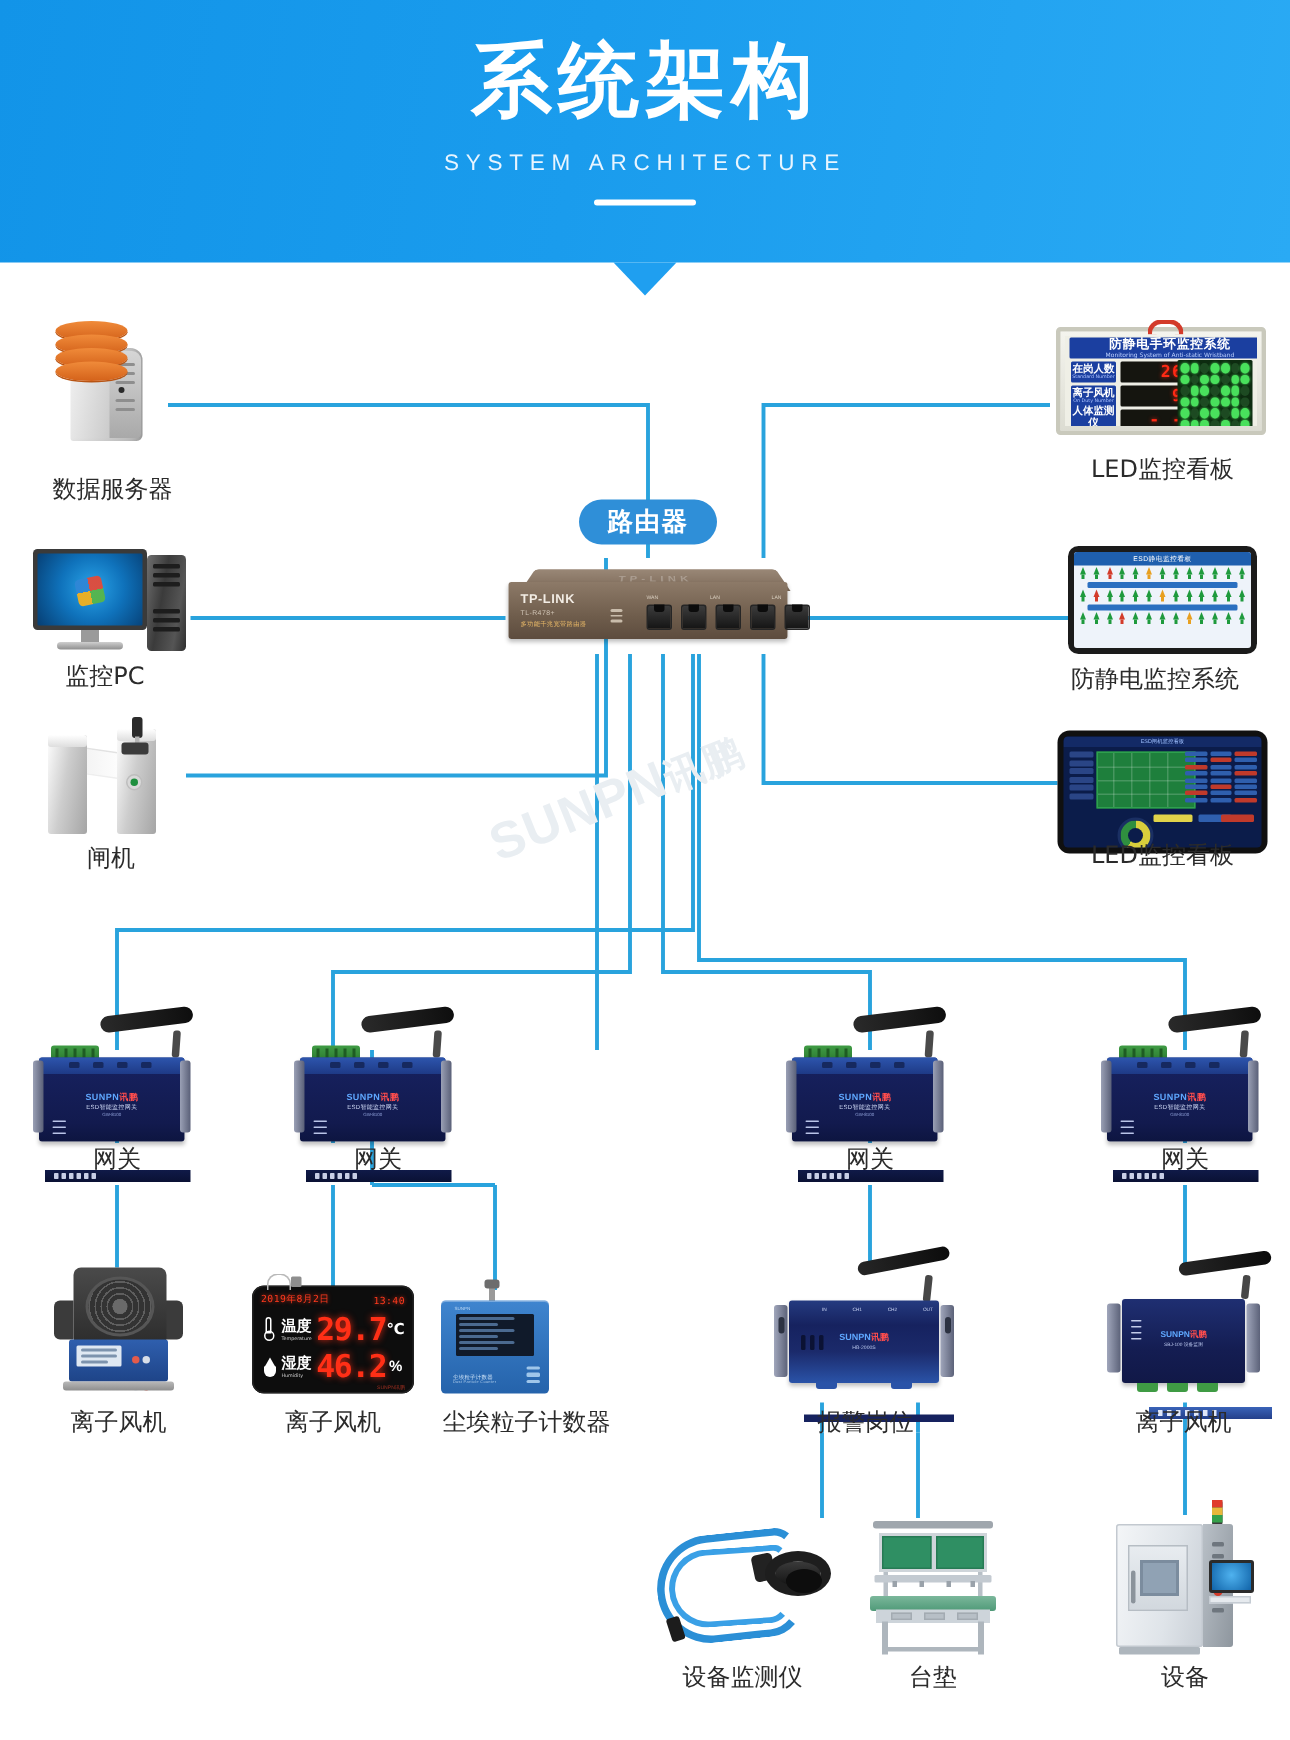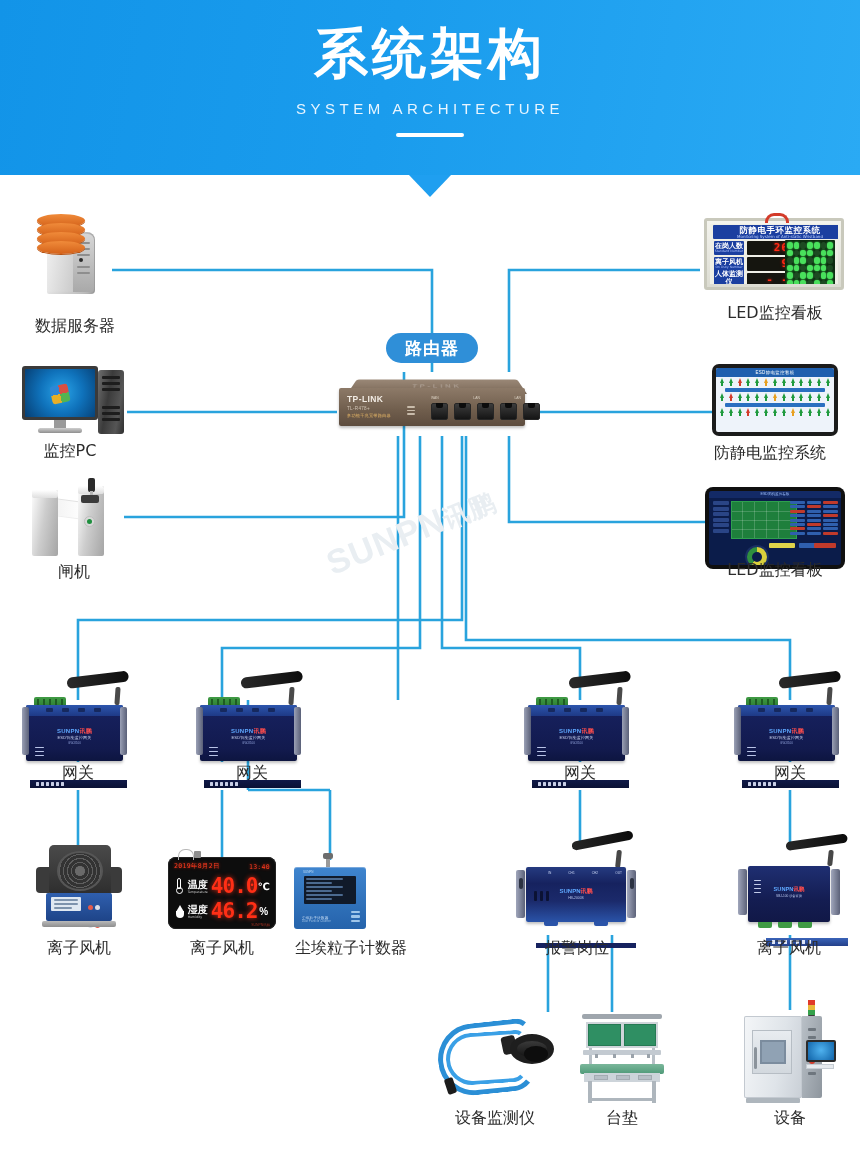--- a/index.html
+++ b/index.html
@@ -951,21 +951,21 @@
       <div class="thb-date">
         <span>2019年8月2日</span>
         <span>13:40</span>
       </div>
       <div class="thb-row">
         <div class="thb-ico t"></div>
         <div class="thb-lab">
           <span>温度</span>
           <small>Temperature</small>
         </div>
-        <div class="thb-num">40.0</div>
+        <div class="thb-num">29.7</div>
         <div class="thb-unit">℃</div>
       </div>
       <div class="thb-row">
         <div class="thb-ico h"></div>
         <div class="thb-lab">
           <span>湿度</span>
           <small>Humidity</small>
         </div>
         <div class="thb-num">46.2</div>
         <div class="thb-unit">%</div>

